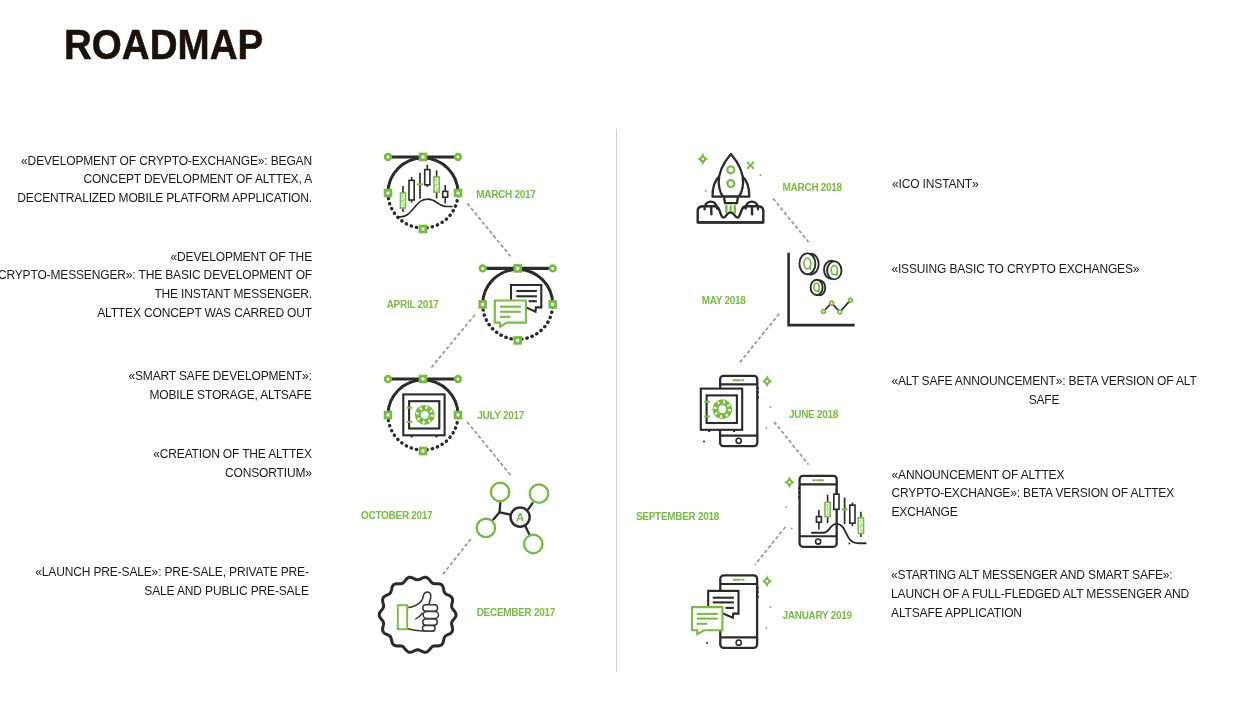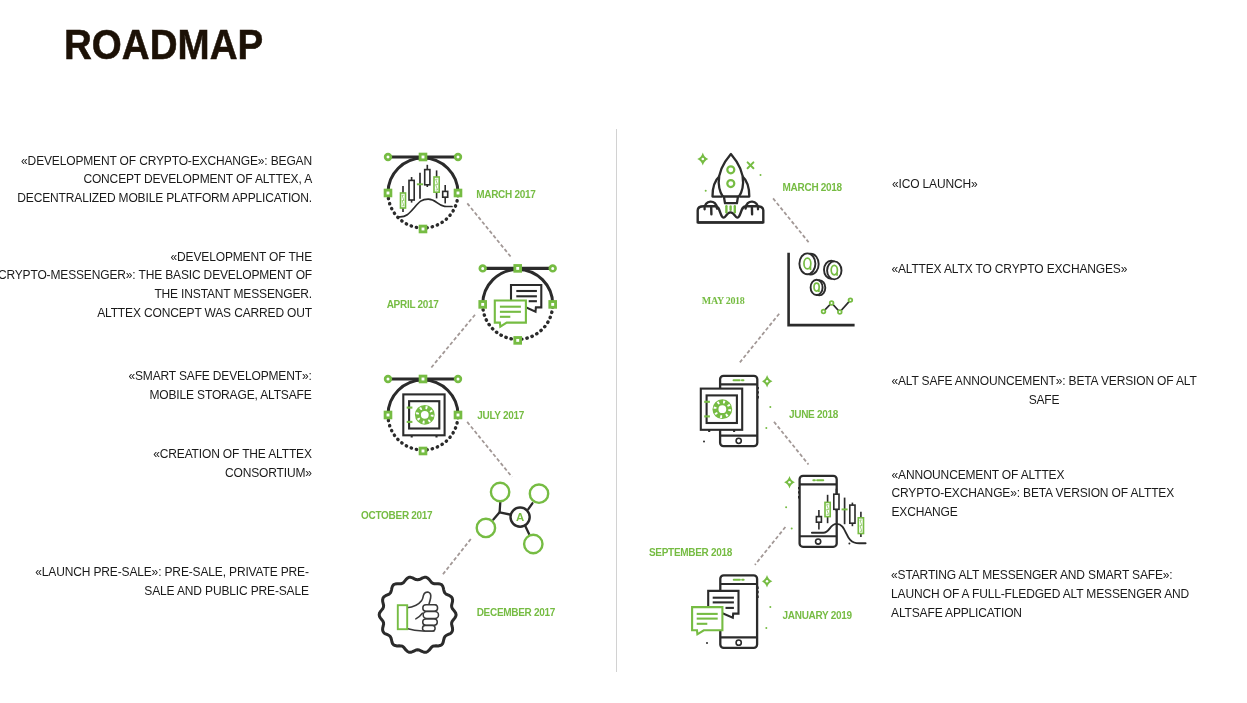--- a/index.html
+++ b/index.html
@@ -288,37 +288,37 @@
       <div class="ln">«CREATION OF THE ALTTEX</div>
       <div class="ln">CONSORTIUM»</div>
     </div>
     <div class="abs date" style="top:507.0px;left:361.1px;">OCTOBER 2017</div>
     <div class="abs txt" style="top:563.0px;right:896.2px;text-align:right;">
       <div class="ln">«LAUNCH PRE-SALE»: PRE-SALE, PRIVATE PRE-</div>
       <div class="ln">SALE AND PUBLIC PRE-SALE</div>
     </div>
     <div class="abs date" style="top:603.5px;left:476.7px;">DECEMBER 2017</div>
     <div class="abs txt" style="top:174.6px;left:892.0px;text-align:left;">
-      <div class="ln">«ICO LAUNCH»</div>
+      <div class="ln">«ICO INSTANT»</div>
     </div>
     <div class="abs date" style="top:179.0px;left:782.6px;">MARCH 2018</div>
     <div class="abs txt" style="top:259.5px;left:891.4px;text-align:left;">
-      <div class="ln">«ALTTEX ALTX TO CRYPTO EXCHANGES»</div>
-    </div>
-    <div class="abs date" style="top:292.2px;left:701.8px;font-family:Liberation Serif, serif;">MAY 2018</div>
+      <div class="ln">«ISSUING BASIC TO CRYPTO EXCHANGES»</div>
+    </div>
+    <div class="abs date" style="top:292.2px;left:701.8px;">MAY 2018</div>
     <div class="abs txt" style="top:371.9px;left:891.4px;text-align:center;">
       <div class="ln">«ALT SAFE ANNOUNCEMENT»: BETA VERSION OF ALT</div>
       <div class="ln">SAFE</div>
     </div>
     <div class="abs date" style="top:406.4px;left:789px;">JUNE 2018</div>
     <div class="abs txt" style="top:465.7px;left:891.5px;text-align:left;">
       <div class="ln">«ANNOUNCEMENT OF ALTTEX</div>
       <div class="ln">CRYPTO-EXCHANGE»: BETA VERSION OF ALTTEX</div>
       <div class="ln">EXCHANGE</div>
     </div>
-    <div class="abs date" style="top:508.0px;left:649px;margin-top:36px;">SEPTEMBER 2018</div>
+    <div class="abs date" style="top:508.0px;left:636px;">SEPTEMBER 2018</div>
     <div class="abs txt" style="top:566.4px;left:891.1px;text-align:left;">
       <div class="ln">«STARTING ALT MESSENGER AND SMART SAFE»:</div>
       <div class="ln">LAUNCH OF A FULL-FLEDGED ALT MESSENGER AND</div>
       <div class="ln">ALTSAFE APPLICATION</div>
     </div>
     <div class="abs date" style="top:607.2px;left:782.6px;">JANUARY 2019</div>
 </div>
 
 </body></html>

